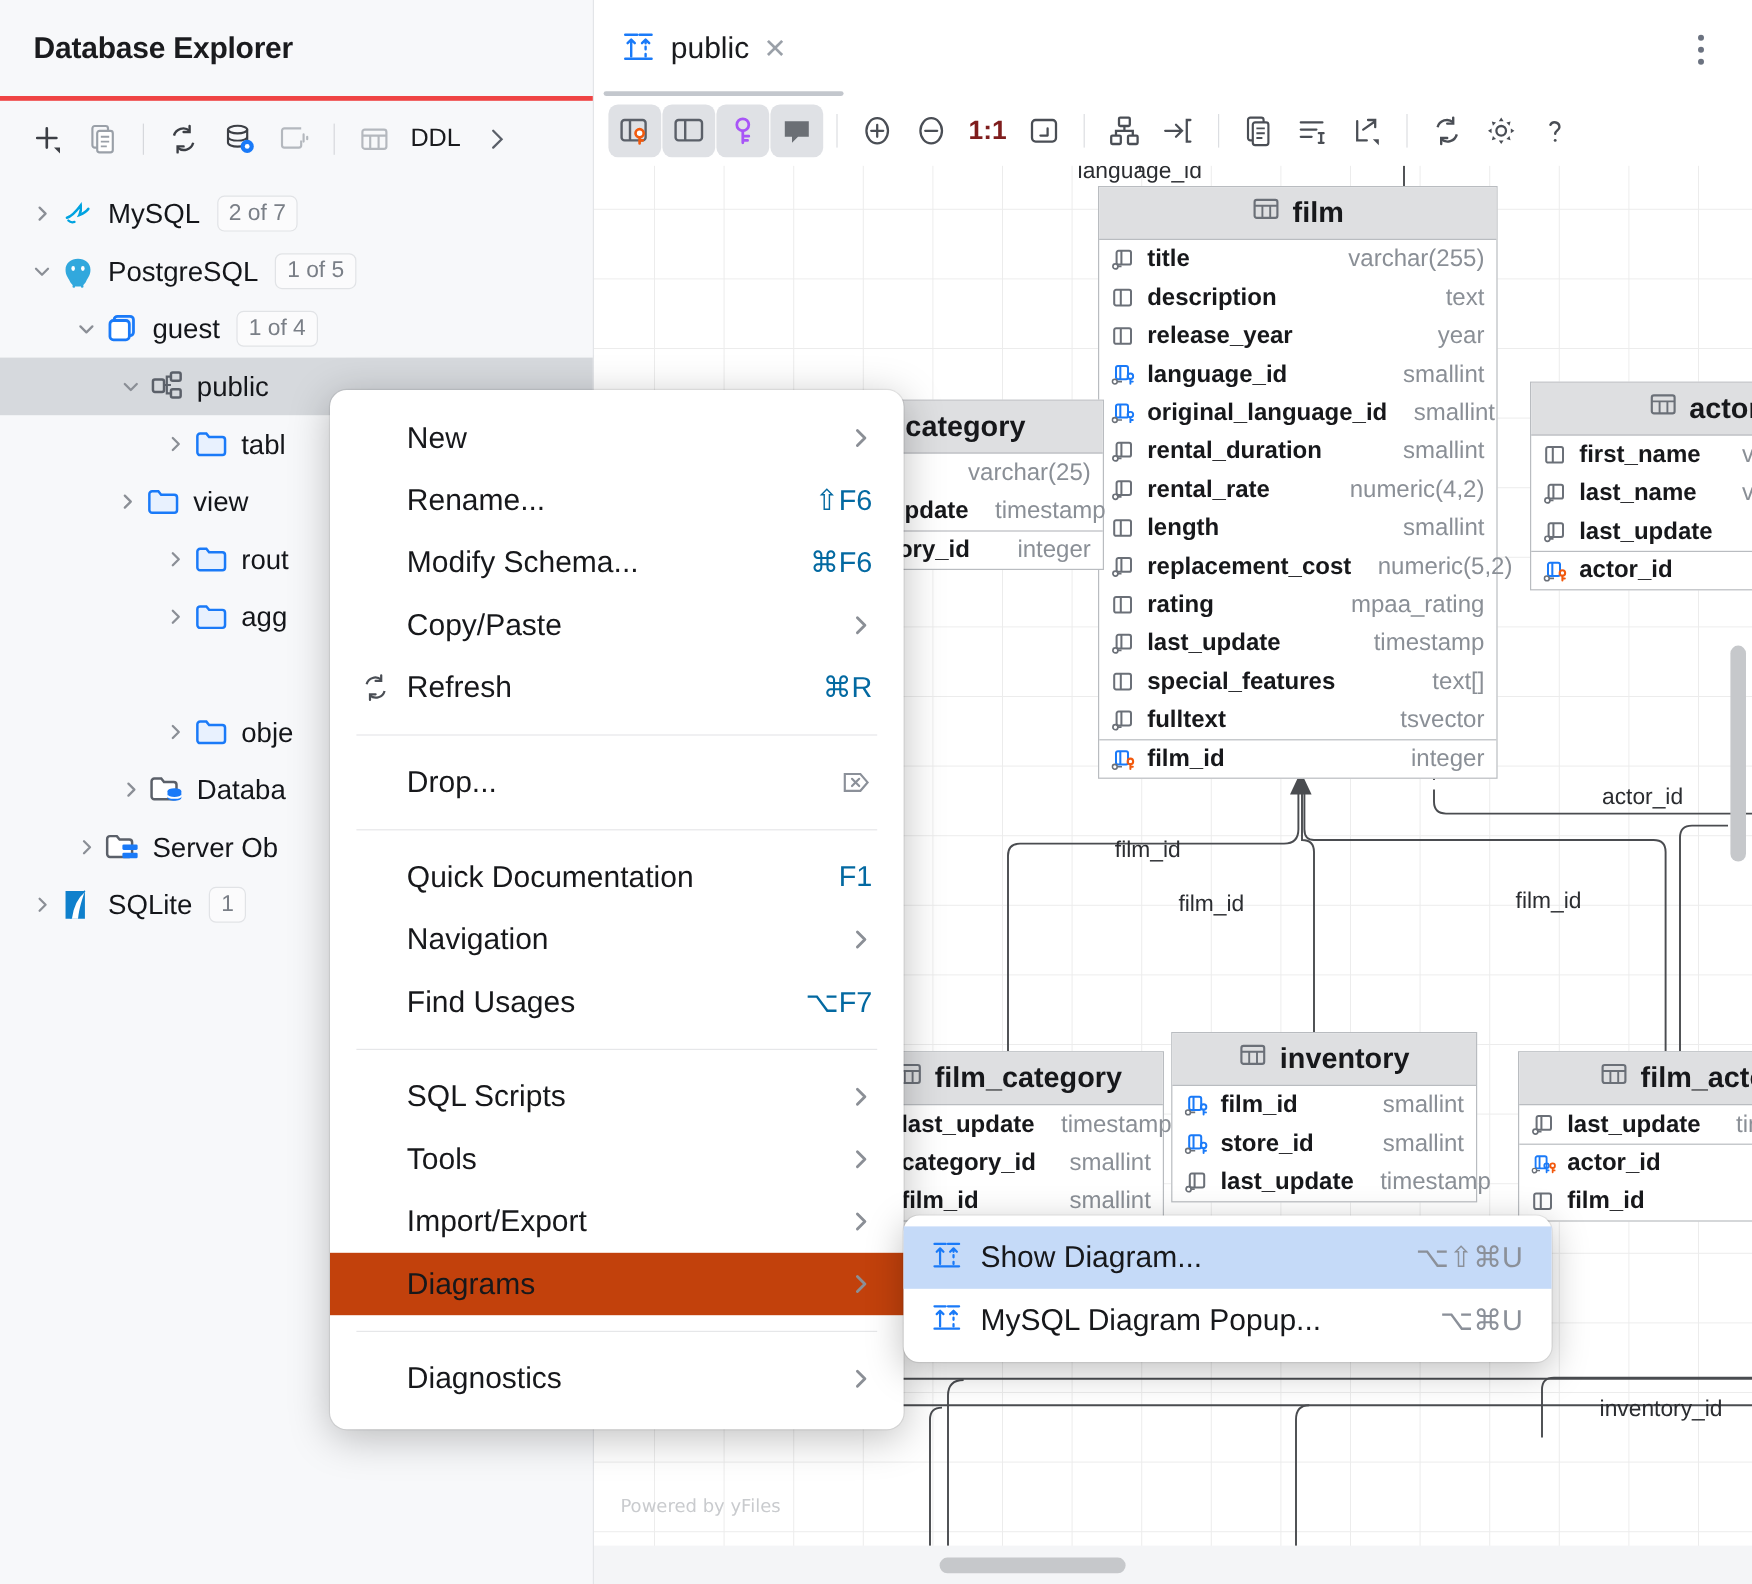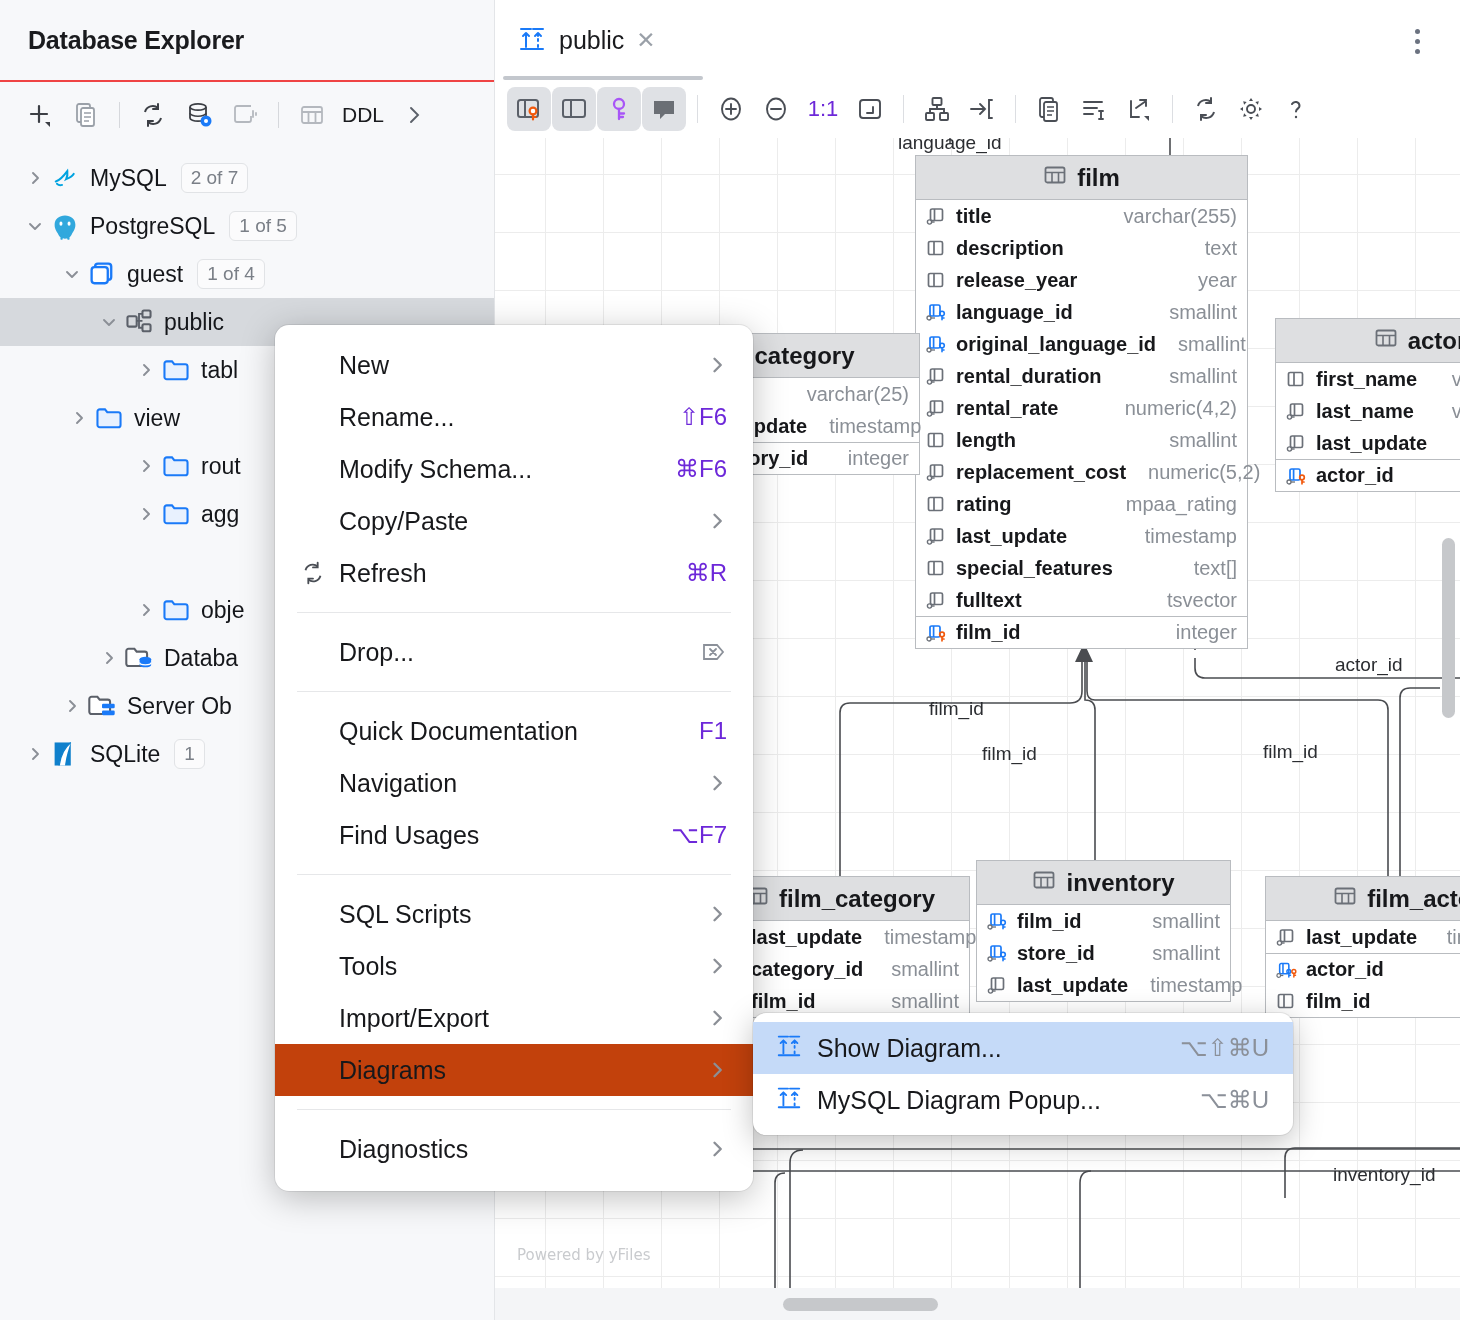--- a/index.html
+++ b/index.html
@@ -15,21 +15,21 @@
   #left-panel {
     position: absolute; left: 0; top: 0; width: 495px; height: 1320px;
     background: #f7f8fa; border-right: 1px solid #e3e5e8;
   }
   #db-explorer-title {
     height: 80px; display: flex; align-items: center; padding-left: 28px;
     font-size: 25px; font-weight: 700; color: #1a1b1e; letter-spacing: -0.2px;
   }
   #explorer-toolbar {
     height: 68px; display: flex; align-items: center; padding: 0 18px;
-    border-top: 2px solid #ef4444; gap: 2px;
+    border-top: 4px solid #ef4444; gap: 2px;
   }
   .tb-btn {
     width: 44px; height: 40px; display: flex; align-items: center; justify-content: center;
     border-radius: 6px; cursor: pointer;
   }
   .tb-sep { width: 1px; height: 26px; background: #d6d8dc; margin: 0 9px; }
   .ddl-label { font-size: 21px; color: #1a1b1e; padding: 0 6px; cursor: pointer; }
 
   
   #db-tree { padding-top: 6px; font-size: 23px; color: #14161a; }
@@ -77,21 +77,21 @@
   #diagram-toolbar {
     height: 58px; display: flex; align-items: center; padding: 0 12px; gap: 1px;
     background: #ffffff; position: relative; z-index: 3;
   }
   .dtb {
     width: 44px; height: 44px; display: flex; align-items: center; justify-content: center;
     border-radius: 8px; cursor: pointer;
   }
   .dtb.active { background: #dfe1e5; }
   .dtb-sep { width: 1px; height: 28px; background: #dcdee2; margin: 0 10px; }
-  .dtb-text { font-size: 22px; color: #6d28d9; font-weight: 400; }
+  .dtb-text { font-size: 22px; color: #7f1d1d; font-weight: 700; }
 
   
   #canvas {
     position: absolute; left: 0; top: 138px; width: 965px; height: 1182px;
     overflow: hidden; background: #ffffff;
     background-image:
       linear-gradient(to right, #ececec 1px, transparent 1px),
       linear-gradient(to bottom, #ececec 1px, transparent 1px);
     background-size: 58px 58px;
     background-position: -8px -22px;
@@ -146,21 +146,21 @@
     box-shadow: 0 7px 34px rgba(0,0,0,0.25), 0 0 0 1px rgba(0,0,0,0.07);
     padding: 14px 0 16px 0; z-index: 50;
   }
   .ctx-item {
     display: flex; align-items: center; height: 52px; padding: 0 26px 0 24px;
     font-size: 25px; color: #17181b; cursor: pointer; position: relative;
   }
   .ctx-item.highlight { background: #c2410c; }
   .ctx-ico { width: 40px; flex: 0 0 40px; display: flex; align-items: center; }
   .ctx-label { white-space: nowrap; }
-  .ctx-accel { margin-left: auto; color: #6d28d9; font-size: 24px; }
+  .ctx-accel { margin-left: auto; color: #0369a1; font-size: 24px; }
   .ctx-arrow { margin-left: auto; color: #8b9099; font-size: 22px; display: flex; }
   .ctx-sep { height: 1px; background: #e6e7e9; margin: 13px 22px; }
 
   #ctx-submenu {
     position: absolute; left: 753px; top: 1013px; width: 540px;
     background: #ffffff; border-radius: 13px;
     box-shadow: 0 7px 30px rgba(0,0,0,0.25), 0 0 0 1px rgba(0,0,0,0.07);
     padding: 9px 0; z-index: 60;
   }
   .sub-item {
@@ -303,21 +303,21 @@
               <path d="M6 3l5 5-5 5"></path>
             </svg>
           </span>
           <span class="node-icon">
             <svg width="30" height="30" viewBox="0 0 26 26" fill="none">
               <path d="M3 7.5A2 2 0 0 1 5 5.5h4.5l2 2.5H21a2 2 0 0 1 2 2V19a2 2 0 0 1-2 2H5a2 2 0 0 1-2-2z" fill="#e8f1fe" stroke="#1a7af8" stroke-width="1.8"></path>
             </svg>
           </span>
           <span class="node-label">tabl</span>
         </div>
-        <div class="tree-row" style="padding-left: 66px;">
+        <div class="tree-row" style="padding-left: 93px;">
           <span class="chev">
             <svg width="16" height="16" viewBox="0 0 16 16" fill="none" stroke="#8b8f96" stroke-width="1.9" stroke-linecap="round" stroke-linejoin="round">
               <path d="M6 3l5 5-5 5"></path>
             </svg>
           </span>
           <span class="node-icon">
             <svg width="30" height="30" viewBox="0 0 26 26" fill="none">
               <path d="M3 7.5A2 2 0 0 1 5 5.5h4.5l2 2.5H21a2 2 0 0 1 2 2V19a2 2 0 0 1-2 2H5a2 2 0 0 1-2-2z" fill="#e8f1fe" stroke="#1a7af8" stroke-width="1.8"></path>
             </svg>
           </span>

